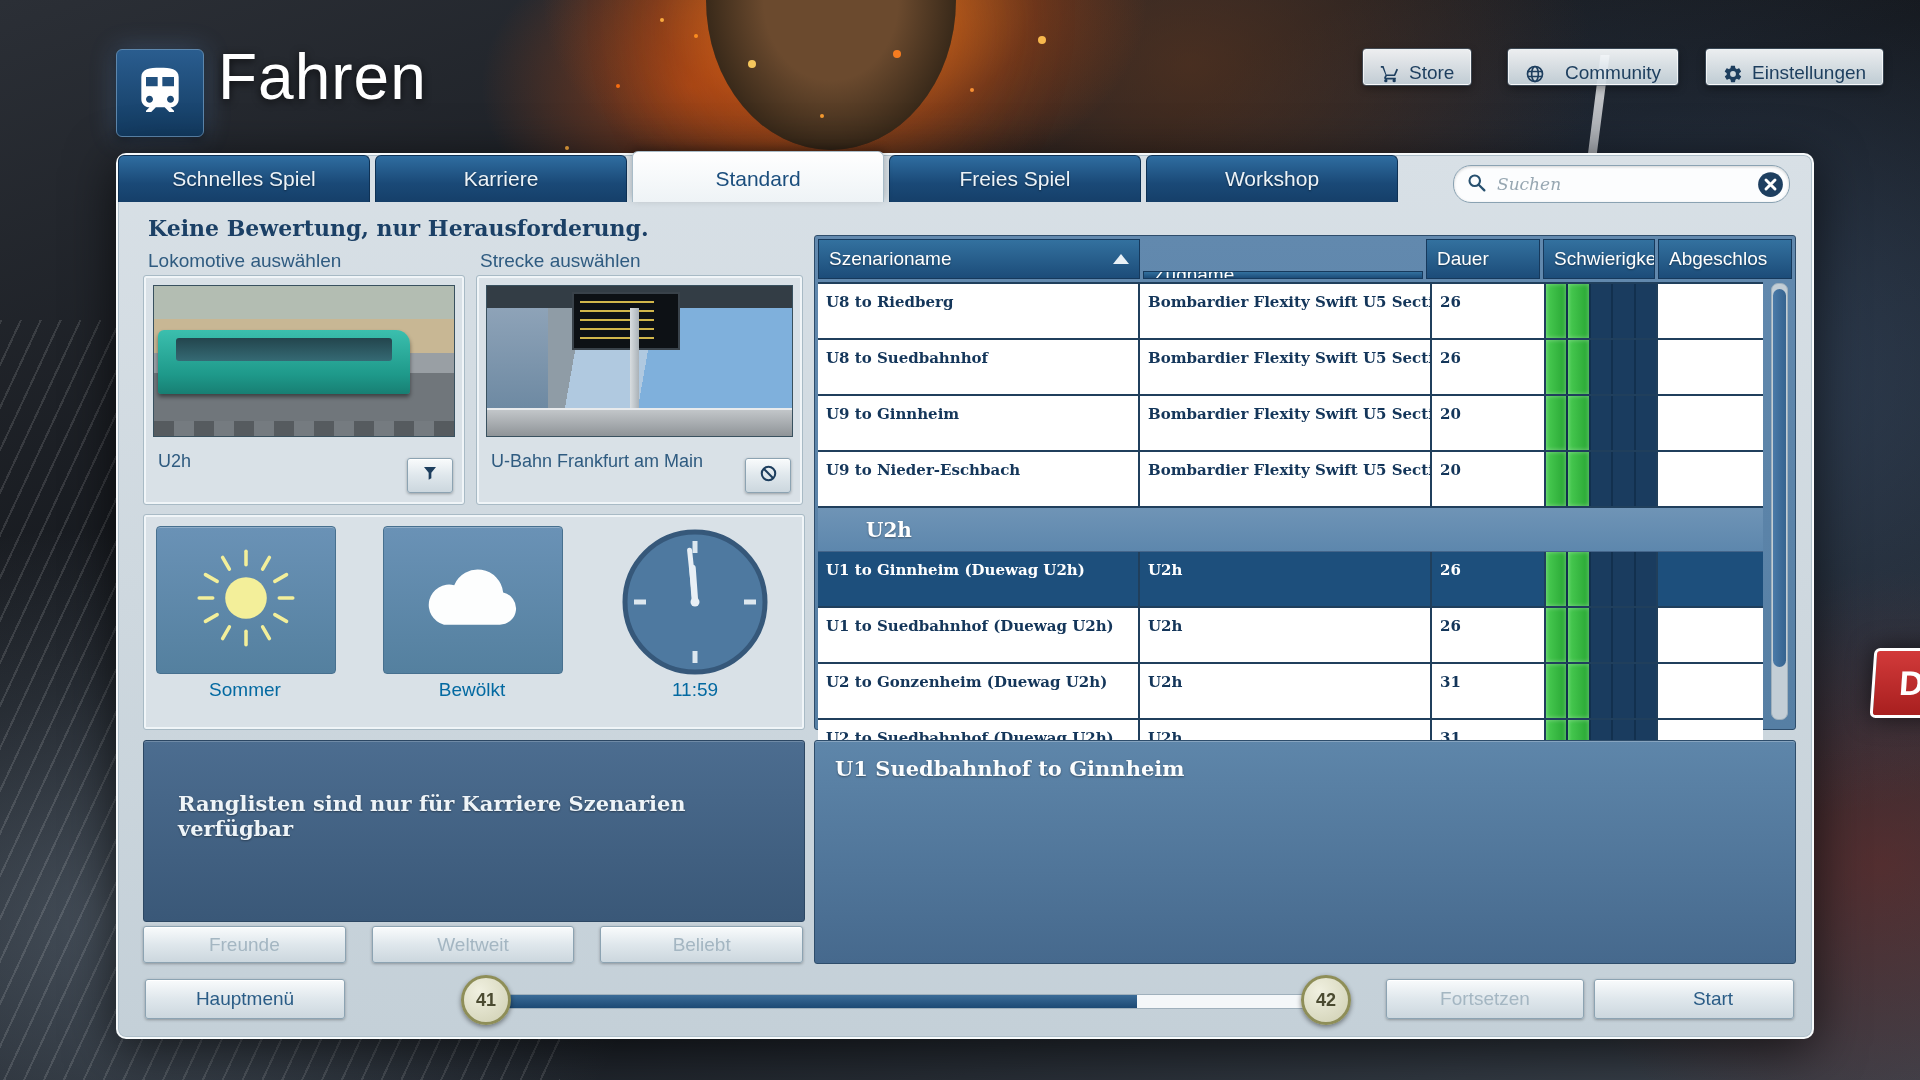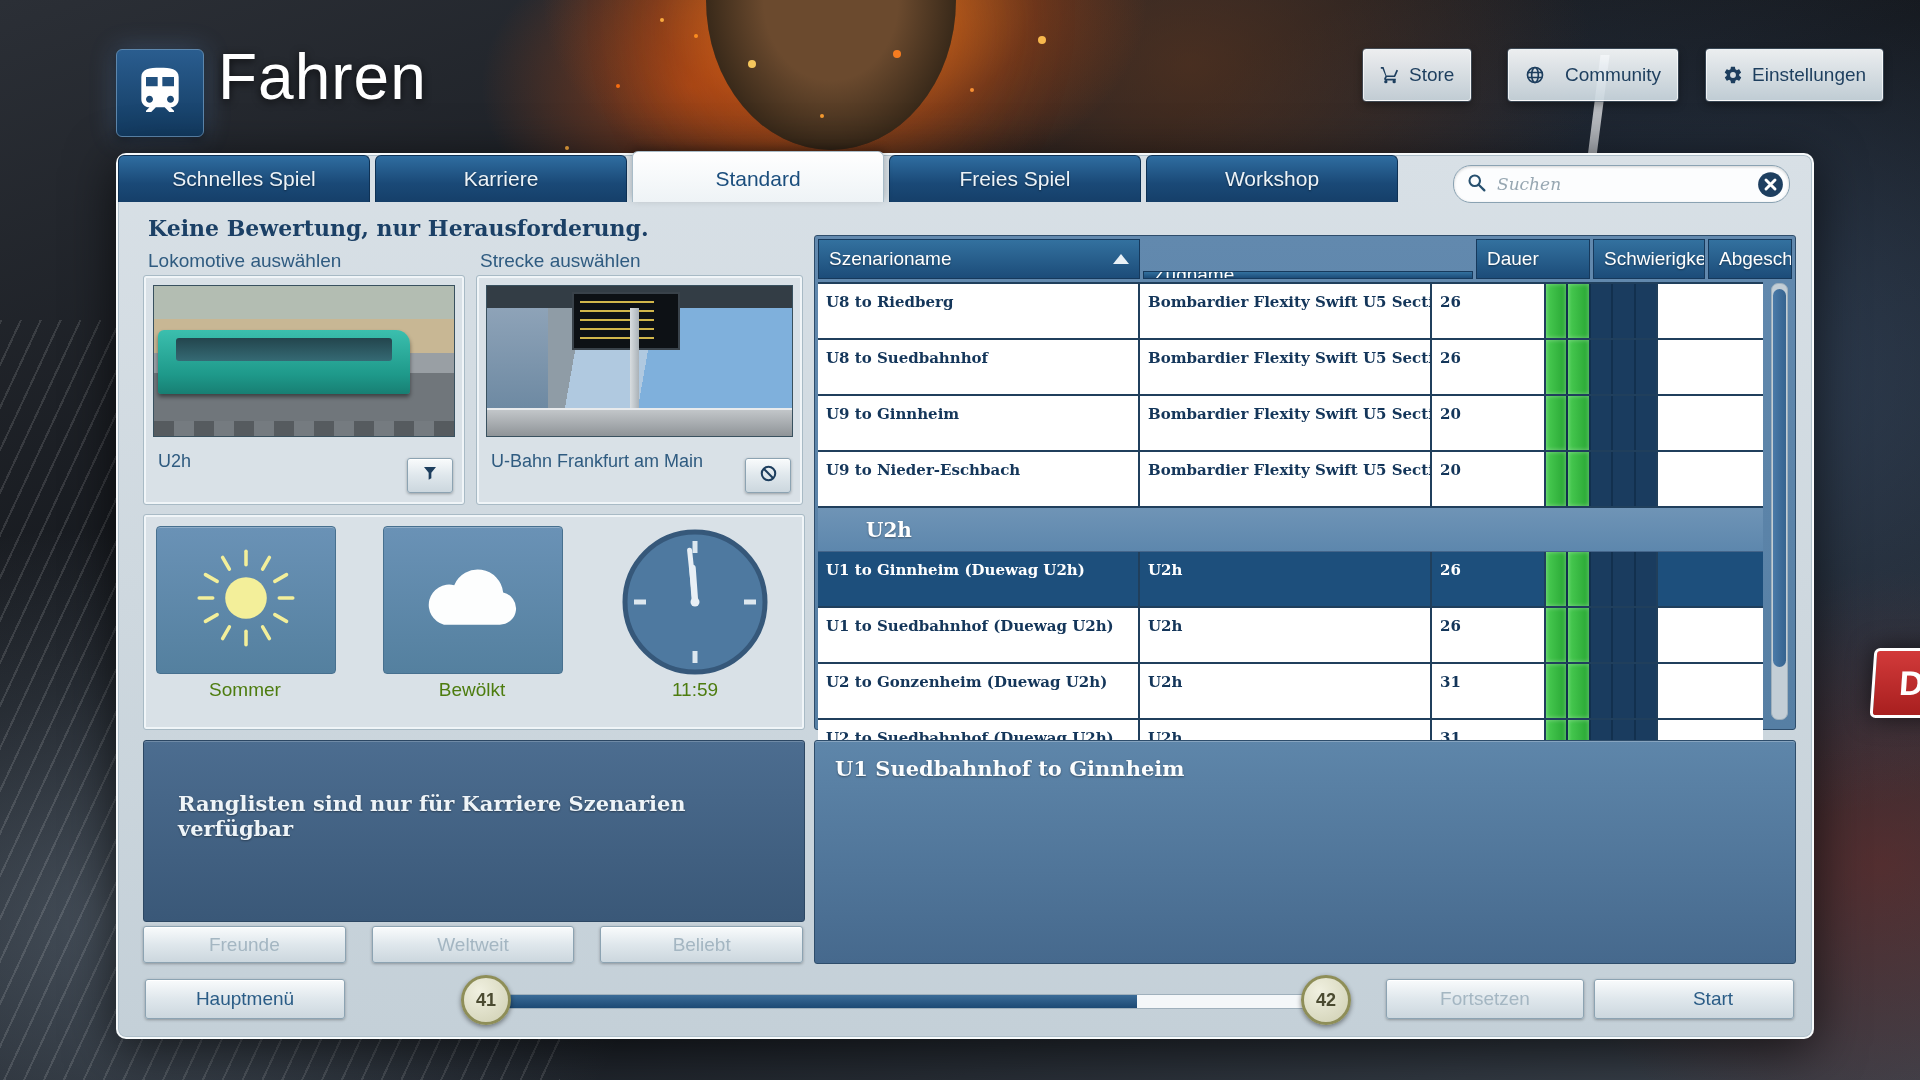--- a/index.html
+++ b/index.html
@@ -36,21 +36,21 @@
     background:linear-gradient(#d23a3a,#a81f1f);border:3px solid #fff;border-radius:6px;
     color:#fff;font-weight:bold;font-size:34px;display:flex;align-items:center;justify-content:center;
     transform:skewX(-4deg);box-shadow:0 0 24px rgba(0,0,0,.6);}
   
   .logo{position:absolute;left:116px;top:49px;width:86px;height:86px;border-radius:6px;
     background:linear-gradient(#2a5d8f,#123a60);border:1px solid #5d87ad;
     display:flex;align-items:center;justify-content:center;
     box-shadow:0 0 26px rgba(120,180,255,.25), 0 4px 10px rgba(0,0,0,.5);}
   .title{position:absolute;left:218px;top:40px;font-size:64px;color:#fff;letter-spacing:1px;
     text-shadow:0 2px 8px rgba(0,0,0,.7);}
-  .topbtn{position:absolute;top:49px;height:52px;display:flex;align-items:center;gap:9px;padding:0 16px;
+  .topbtn{position:absolute;top:49px;height:36px;display:flex;align-items:flex-end;gap:9px;padding:0 16px;
     background:linear-gradient(rgba(248,250,252,.94),rgba(203,215,223,.94));
     border:1px solid rgba(255,255,255,.7);outline:1px solid rgba(80,100,118,.55);
     border-radius:3px;color:#1d3e5e;font-size:19px;cursor:pointer;font-family:"Liberation Sans",sans-serif;
     box-shadow:0 3px 8px rgba(0,0,0,.4);}
   #store-btn{left:1363px;} #community-btn{left:1508px;gap:20px;} #settings-btn{left:1706px;}
   .topbtn svg{display:block;}
   
   .dialog{position:absolute;left:116px;top:153px;width:1694px;height:882px;border-radius:10px;
     background:linear-gradient(#d8e0e6,#c4d0d8);
     border:2px solid rgba(250,252,253,.95);
@@ -108,39 +108,39 @@
     box-shadow:0 1px 3px rgba(0,0,0,.3), inset 0 1px 0 #fff;}
   .btn.disabled{color:#a4b6c2;cursor:default;}
   
   .weather{position:absolute;left:25px;top:359px;width:660px;height:214px;background:#d9e1e7;
     border:1px solid #a8bac5;box-shadow:inset 0 0 0 2px #f0f5f8;border-radius:3px;}
   .tile{position:absolute;top:11px;width:178px;height:146px;border-radius:4px;border:1px solid #47708f;
     background:linear-gradient(#6a92b6,#54809f);display:flex;align-items:center;justify-content:center;
     box-shadow:inset 0 1px 0 rgba(255,255,255,.25);}
   .tile-sun{left:12px;} .tile-cloud{left:239px;}
   .clock{position:absolute;left:476px;top:12px;}
-  .wlabel{position:absolute;top:164px;text-align:center;font-size:19px;color:#4d7c0f;}
+  .wlabel{position:absolute;top:164px;text-align:center;font-size:19px;color:#0369a1;}
   .wl-season{left:12px;width:178px;} .wl-weather{left:239px;width:178px;} .wl-time{left:476px;width:150px;}
   
   .leader{position:absolute;left:25px;top:585px;width:660px;height:180px;border-radius:3px;
     background:linear-gradient(#4c6d90,#3a5878);border:1px solid #2c4763;
     box-shadow:inset 0 1px 0 rgba(255,255,255,.2);}
   .leader-text{padding:50px 34px 0 34px;color:#eef4f8;font-family:"DejaVu Serif",serif;font-weight:bold;
     font-size:21px;text-shadow:0 1px 2px rgba(0,0,0,.4);}
   .lb-row{position:absolute;left:25px;top:771px;width:660px;height:37px;display:flex;gap:26px;}
   .lb-row .btn{flex:1;height:37px;}
   
   .table{position:absolute;left:696px;top:80px;width:980px;height:493px;border-radius:3px;
     background:linear-gradient(#6289ae,#567fa4);border:1px solid #2e4d6b;}
   .thead{position:absolute;left:3px;top:3px;right:3px;display:flex;gap:3px;height:40px;}
   .th{box-sizing:border-box;background:linear-gradient(#33719f,#1c4c79);color:#fff;font-size:19px;
     line-height:40px;padding:0 10px;white-space:nowrap;overflow:hidden;cursor:pointer;
     display:flex;align-items:center;justify-content:space-between;border:1px solid #16395c;
     text-shadow:0 1px 2px rgba(0,0,0,.4);}
-  .th.c0{width:322px;} .th.c1{width:330px;margin-top:32px;} .th.c2{width:114px;} .th.c3{width:112px;} .th.c4{flex:1;}
+  .th.c0{width:322px;} .th.c1{width:280px;margin-top:32px;} .th.c2{width:114px;} .th.c3{width:112px;} .th.c4{flex:1;}
   .sort-arrow{width:0;height:0;border-left:8px solid transparent;border-right:8px solid transparent;
     border-bottom:10px solid #e9f1f7;margin-left:6px;}
   .tbody{position:absolute;left:3px;top:46px;width:945px;border-top:2px solid #203f5c;}
   .row{display:flex;height:56px;box-sizing:border-box;background:#fff;border-bottom:2px solid #203f5c;cursor:pointer;}
   .td{box-sizing:border-box;border-right:2px solid #203f5c;padding:0 8px;line-height:37px;
     font-family:"DejaVu Serif",serif;font-weight:bold;font-size:15px;color:#14365a;
     white-space:nowrap;overflow:hidden;}
   .td.c0{width:322px;} .td.c1{width:292px;} .td.c2{width:114px;}
   .td.c3{width:112px;padding:0;} .td.c4{width:105px;border-right:none;}
   .row.selected{background:#1d4f7c;}

